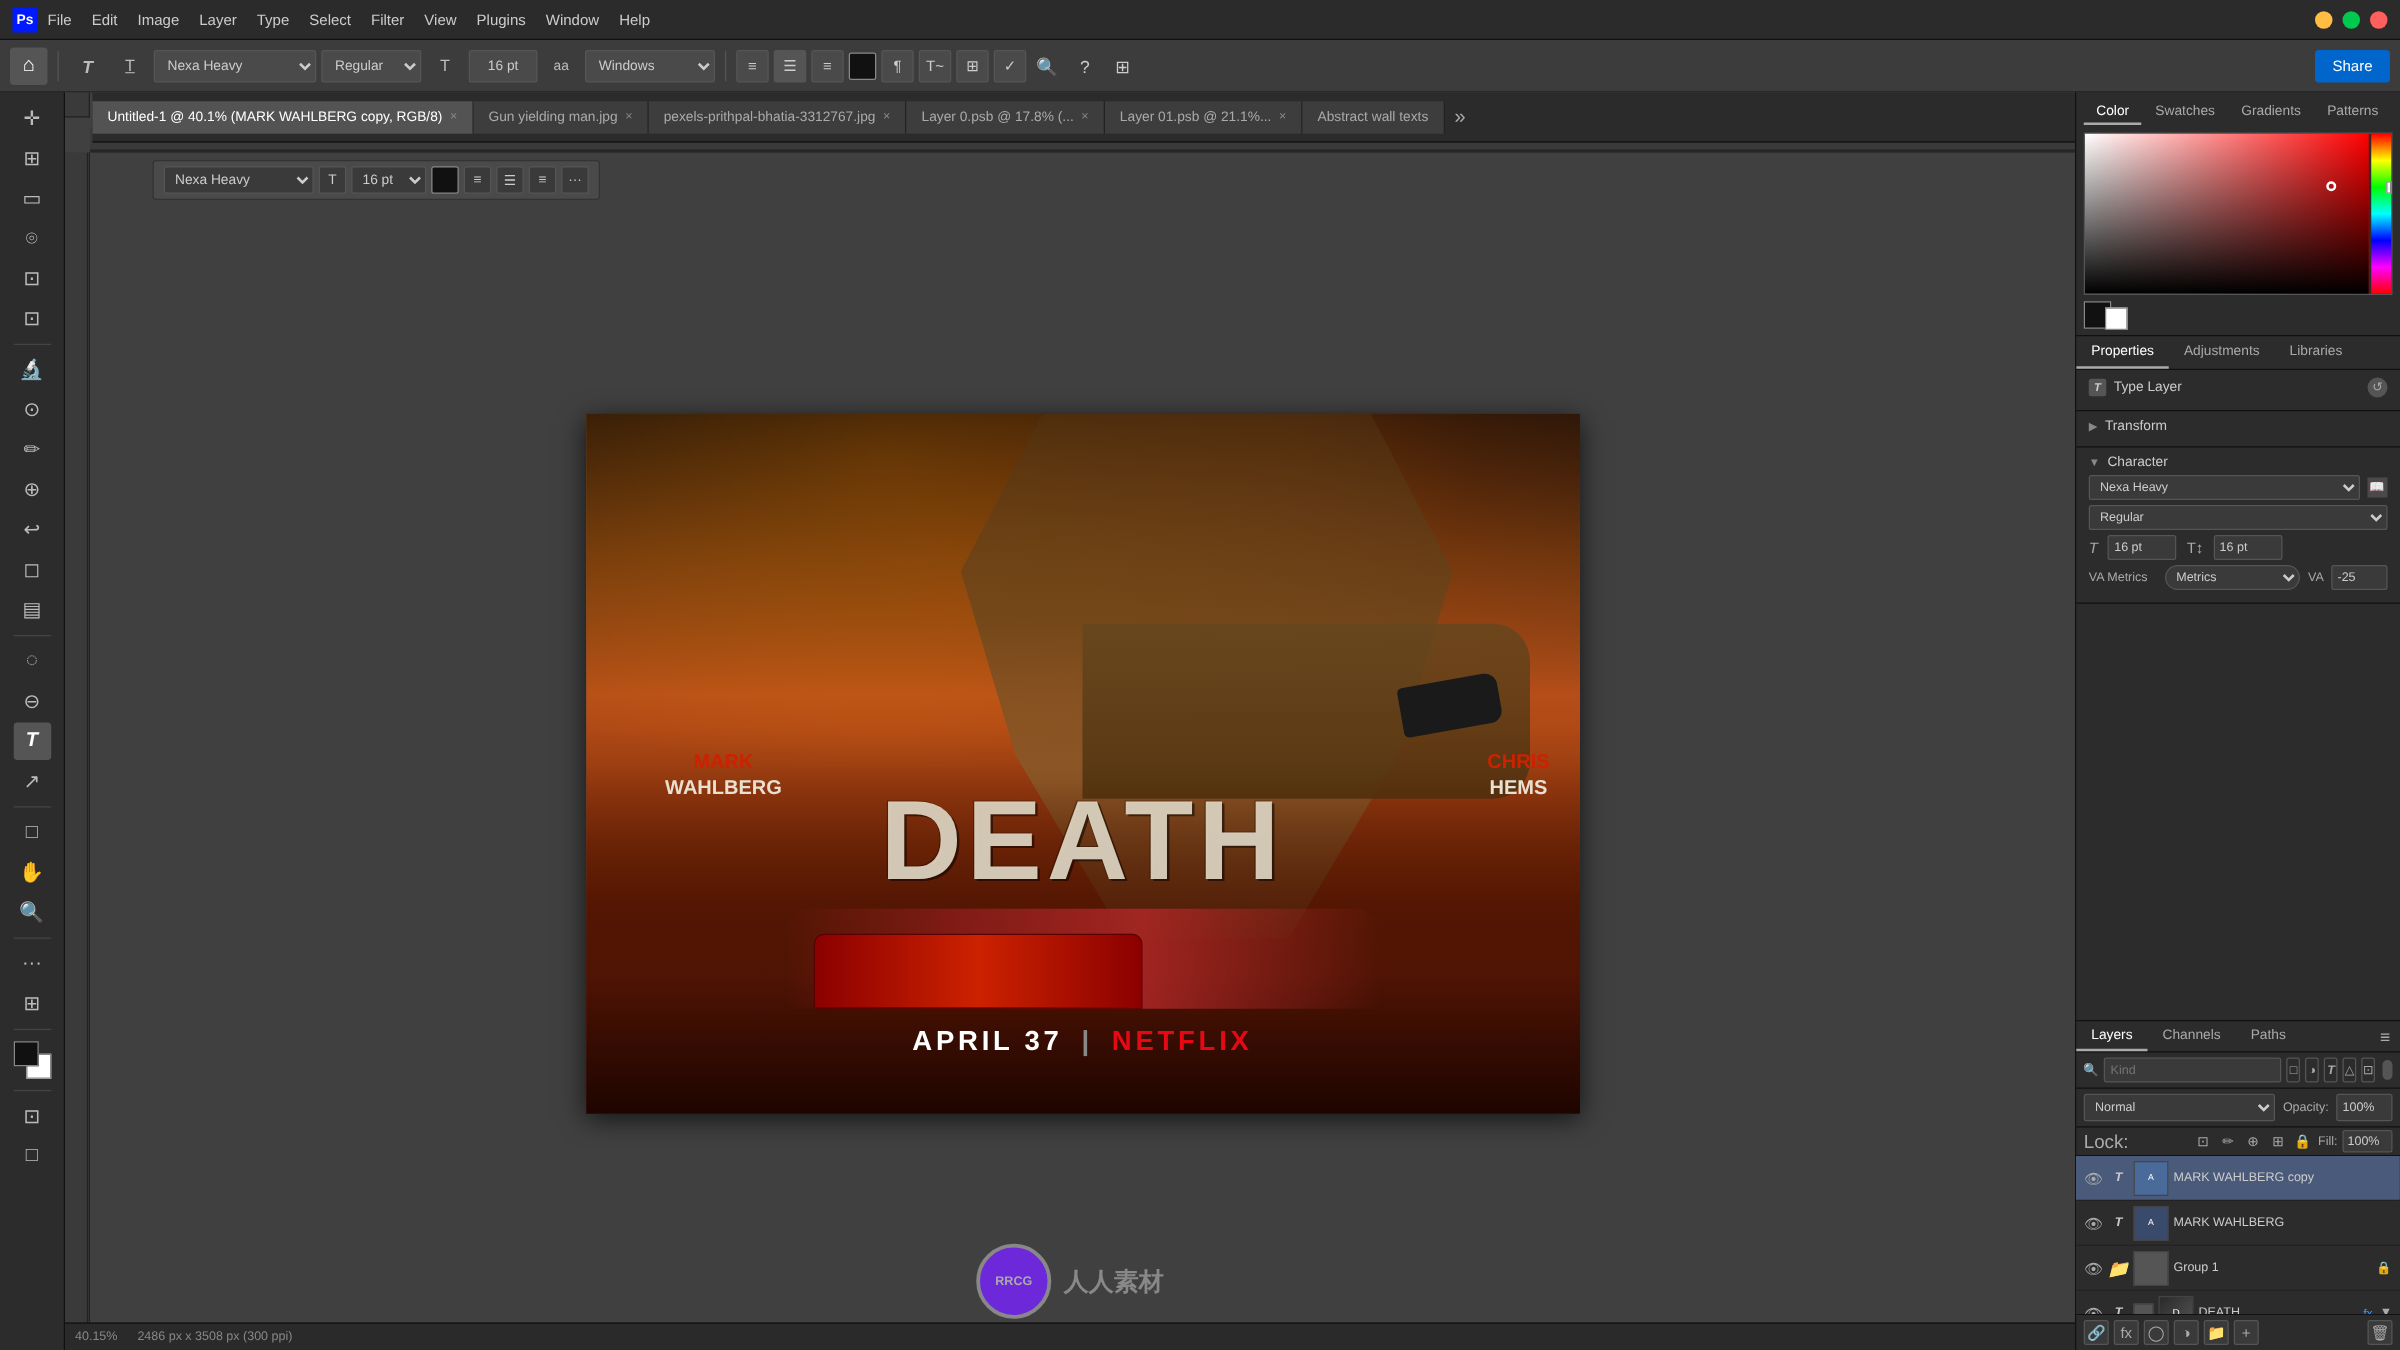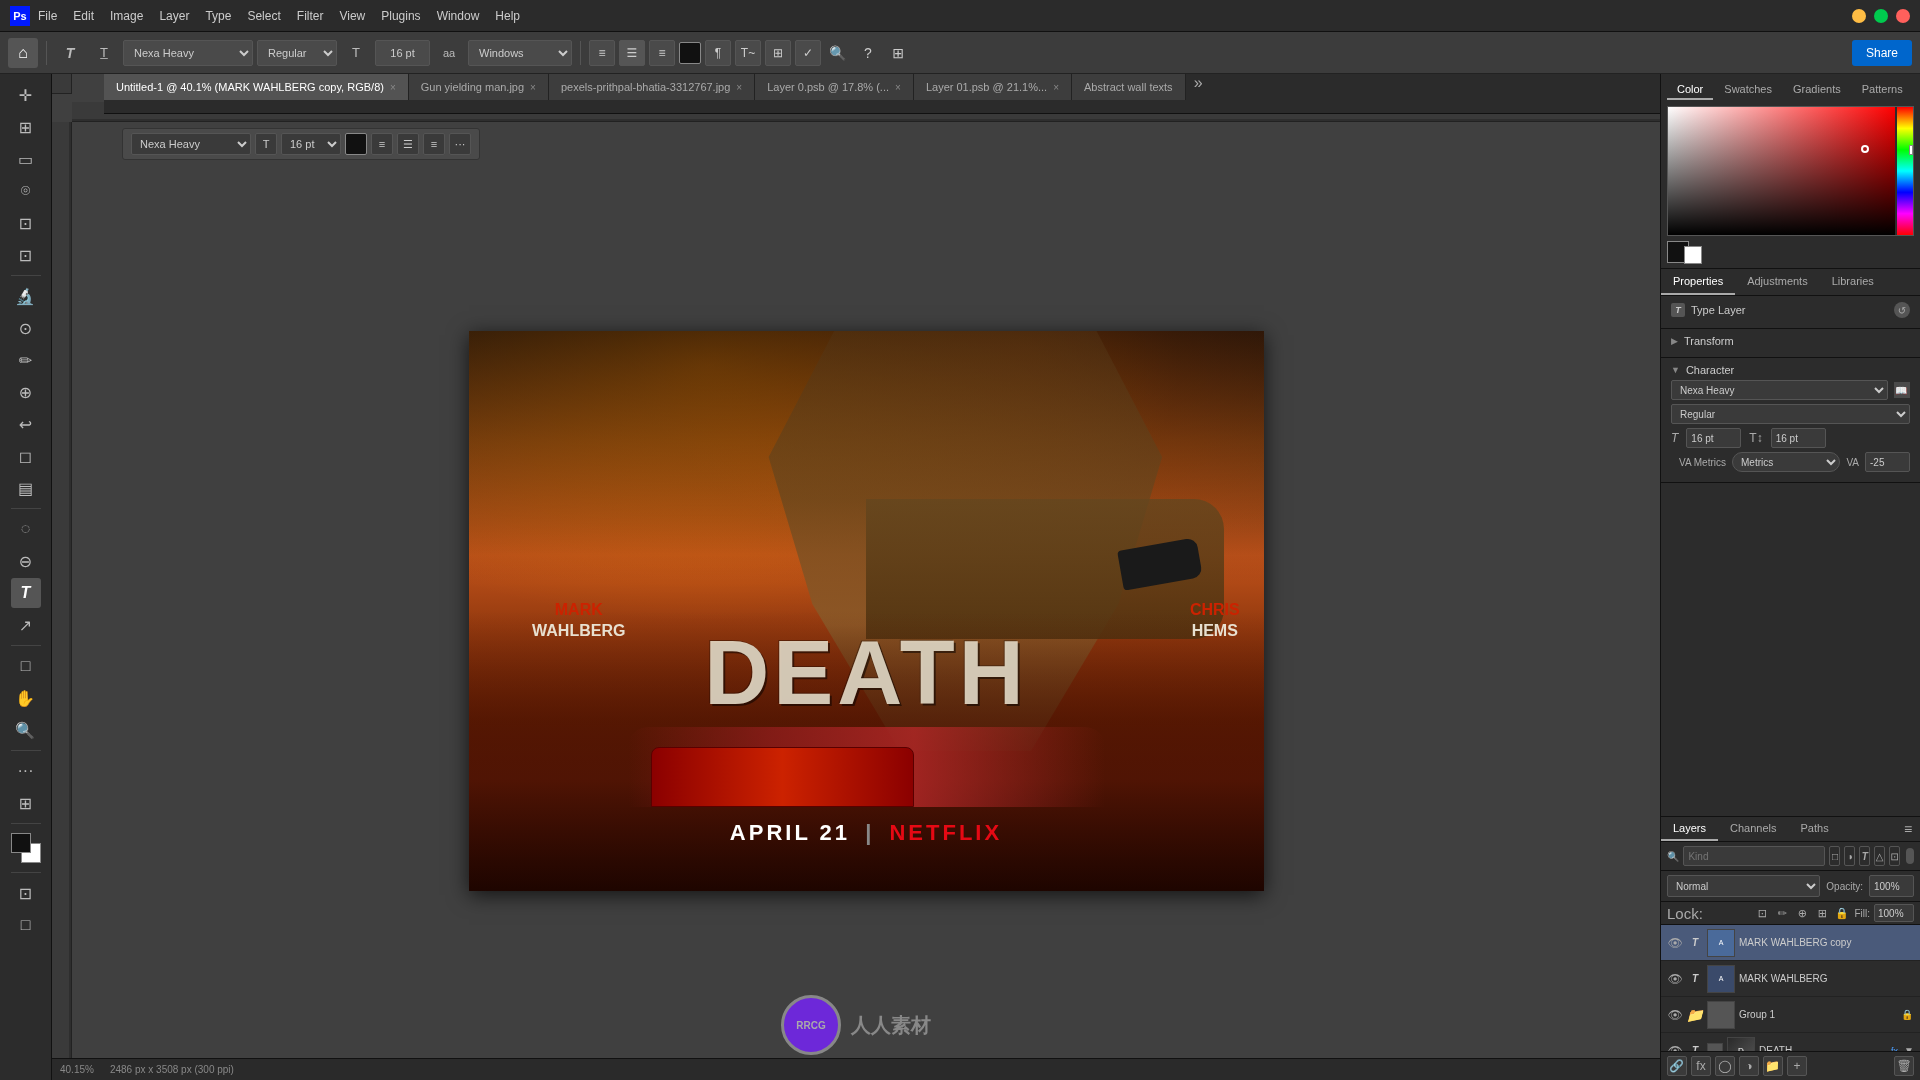--- a/index.html
+++ b/index.html
@@ -63,21 +63,21 @@
     }
     #toolbar .icon-btn {
       width: 26px; height: 26px; background: transparent; border: none;
       color: #ccc; font-size: 14px; cursor: pointer;
       display: flex; align-items: center; justify-content: center;
     }
 
     
     #tabs {
       width: calc(100% - 110px); height: 40px; background: #2b2b2b;
-      display: flex; align-items: flex-start; margin-left: 104px;
+      display: flex; align-items: center; margin-left: 74px;
       border-bottom: 1px solid #111;
     }
     .tab {
       height: 26px; padding: 0 12px; background: #3d3d3d;
       color: #aaa; font-size: 11px; border-right: 1px solid #222;
       display: flex; align-items: center; gap: 6px; cursor: pointer;
       white-space: nowrap;
     }
     .tab.active { background: #535353; color: #fff; }
     .tab .close-tab { color: #888; font-size: 10px; cursor: pointer; }
@@ -593,21 +593,21 @@
             <div class="last">WAHLBERG</div>
           </div>
           <div class="actor-right">
             <div class="first">CHRIS</div>
             <div class="last">HEMS</div>
           </div>
 
           <div class="death-text">DEATH</div>
 
           <div class="bottom-text">
-            <span>APRIL 21</span>
+            <span>APRIL 37</span>
             <span class="separator">|</span>
             <span class="netflix">NETFLIX</span>
           </div>
         </div>
       </div>
     </div>
 
     <div id="watermark" style="bottom:25px;">
       <div class="watermark-logo">
         <span style="font-size:10px; color:#aaa;">RRCG</span>
@@ -686,21 +686,21 @@
         </div>
 
         <div class="props-row">
           <div style="font-size:12px; color:#aaa; font-style:italic; margin-right:2px;">T</div>
           <input class="props-input" value="16 pt" style="width: 55px;">
           <div style="font-size:12px; color:#aaa; margin: 0 2px;">T↕</div>
           <input class="props-input" value="16 pt" style="width: 55px;">
         </div>
 
         <div class="props-row">
-          <div style="font-size:10px; color:#aaa; width:55px;text-align:right;">VA Metrics</div>
+          <div style="font-size:10px; color:#aaa; width:55px;">VA Metrics</div>
           <select class="props-select" style="width:70px;border-radius:10px;">
             <option>Metrics</option>
           </select>
           <div style="font-size:10px; color:#aaa;">VA</div>
           <input class="props-input" value="-25" style="width: 45px;">
         </div>
       </div>
     </div>
 
     <div id="layers-panel">

